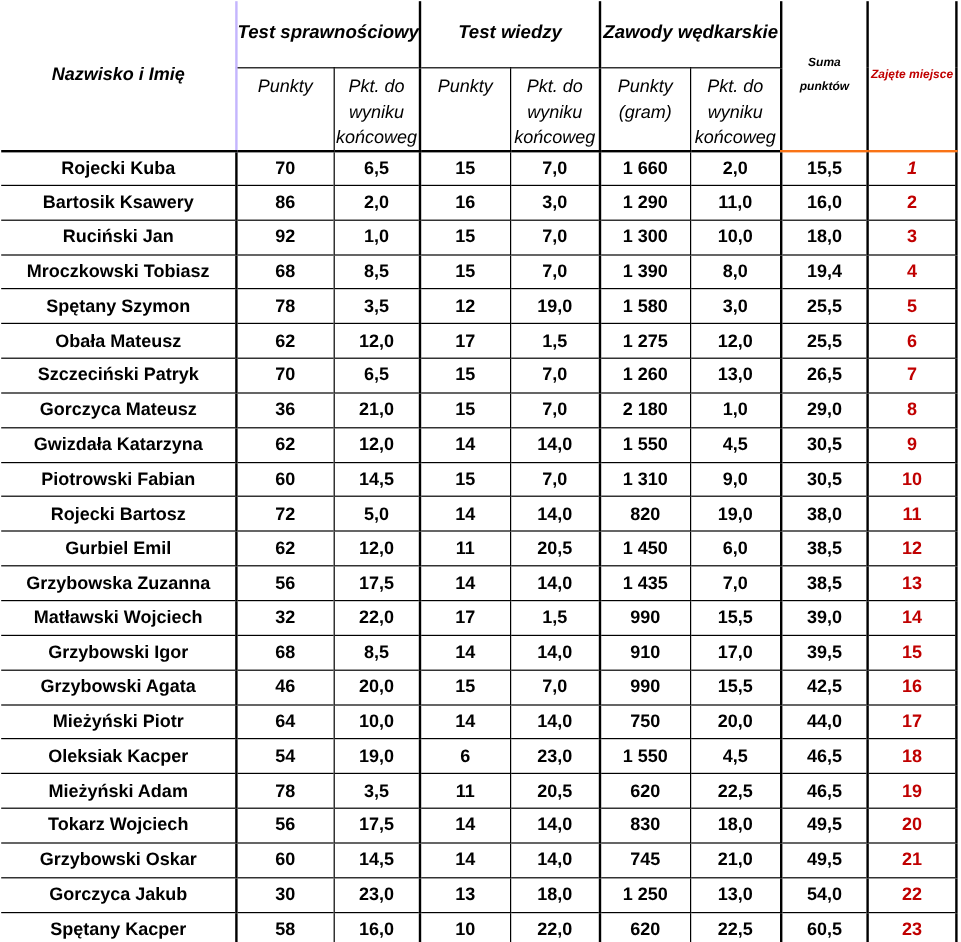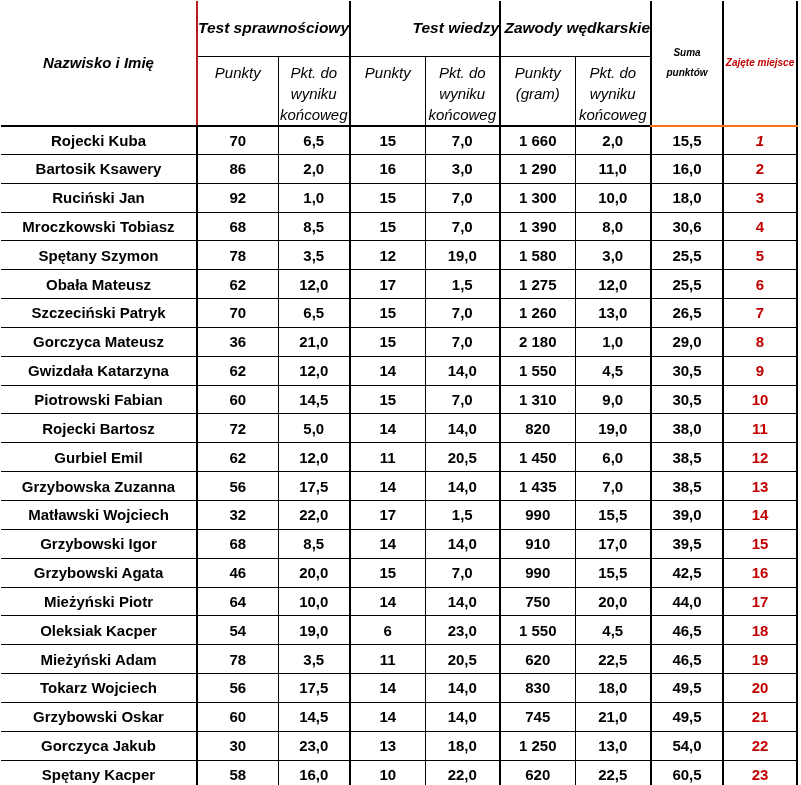--- a/index.html
+++ b/index.html
@@ -22,25 +22,25 @@
 
   
   .vr-thick { border-right:2px solid #000; }
   .vr-thin  { border-right:1px solid #000; }
 
   
   thead tr.grp-row { height:55px; }
   thead tr.sub-row { height:62px;margin-top:31px; }
   th.name-h {
     font-weight:bold; font-style:italic; font-size:15px;
-    border-right:2px solid #b91c1c; border-bottom:2px solid #000;
+    border-right:2px solid #c4b5fd; border-bottom:2px solid #000;
   }
   th.grp {
     font-weight:bold; font-style:italic; font-size:15.5px;
-    border-bottom:1px solid #000; white-space:nowrap;text-align:right;
+    border-bottom:1px solid #000; white-space:nowrap;
   }
   th.sub {
     font-weight:normal; font-style:italic; font-size:15px;
     vertical-align:top; padding-top:5px; line-height:21px;
     border-bottom:2px solid #000; white-space:normal;
   }
   th.span2 {
     font-weight:bold; font-style:italic; font-size:10px;
     border-bottom:2px solid #f97316; white-space:normal; line-height:20px;margin-top:16px;
   }
@@ -125,21 +125,21 @@
     <td class="place-c vr-thick">3</td>
   </tr>
         <tr>
     <td class="name-c vr-thick">Mroczkowski Tobiasz</td>
     <td class="vr-thin">68</td>
     <td class="vr-thick">8,5</td>
     <td class="vr-thin">15</td>
     <td class="vr-thick">7,0</td>
     <td class="vr-thin">1 390</td>
     <td class="vr-thick">8,0</td>
-    <td class="vr-thick">30,6</td>
+    <td class="vr-thick">19,4</td>
     <td class="place-c vr-thick">4</td>
   </tr>
         <tr>
     <td class="name-c vr-thick">Spętany Szymon</td>
     <td class="vr-thin">78</td>
     <td class="vr-thick">3,5</td>
     <td class="vr-thin">12</td>
     <td class="vr-thick">19,0</td>
     <td class="vr-thin">1 580</td>
     <td class="vr-thick">3,0</td>

